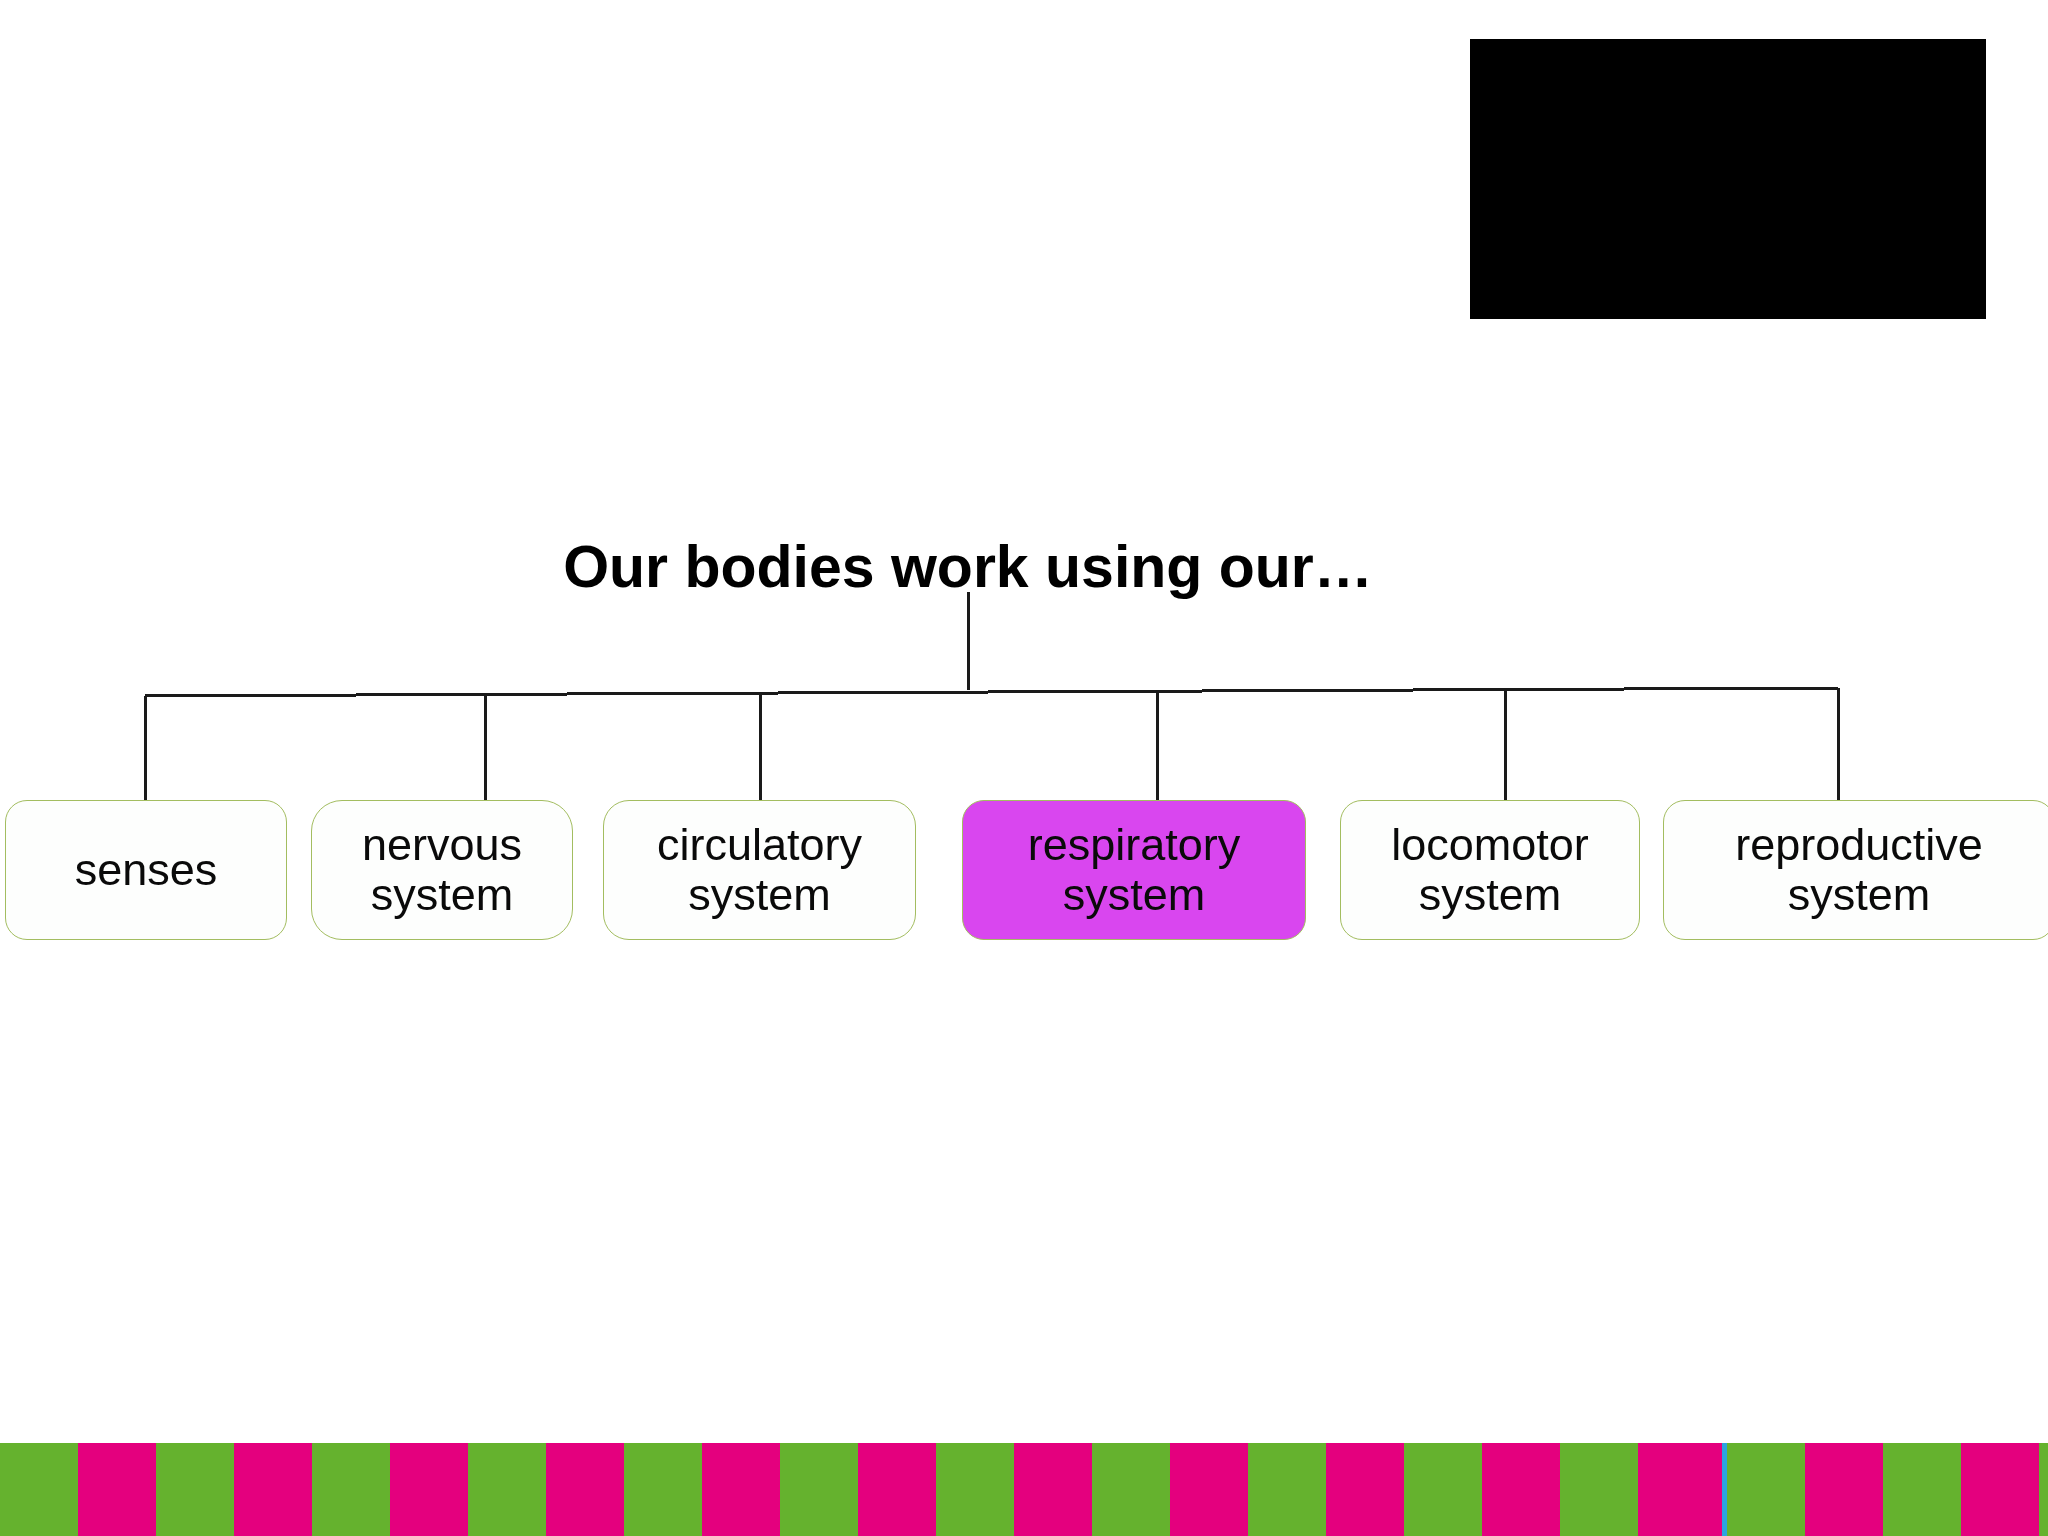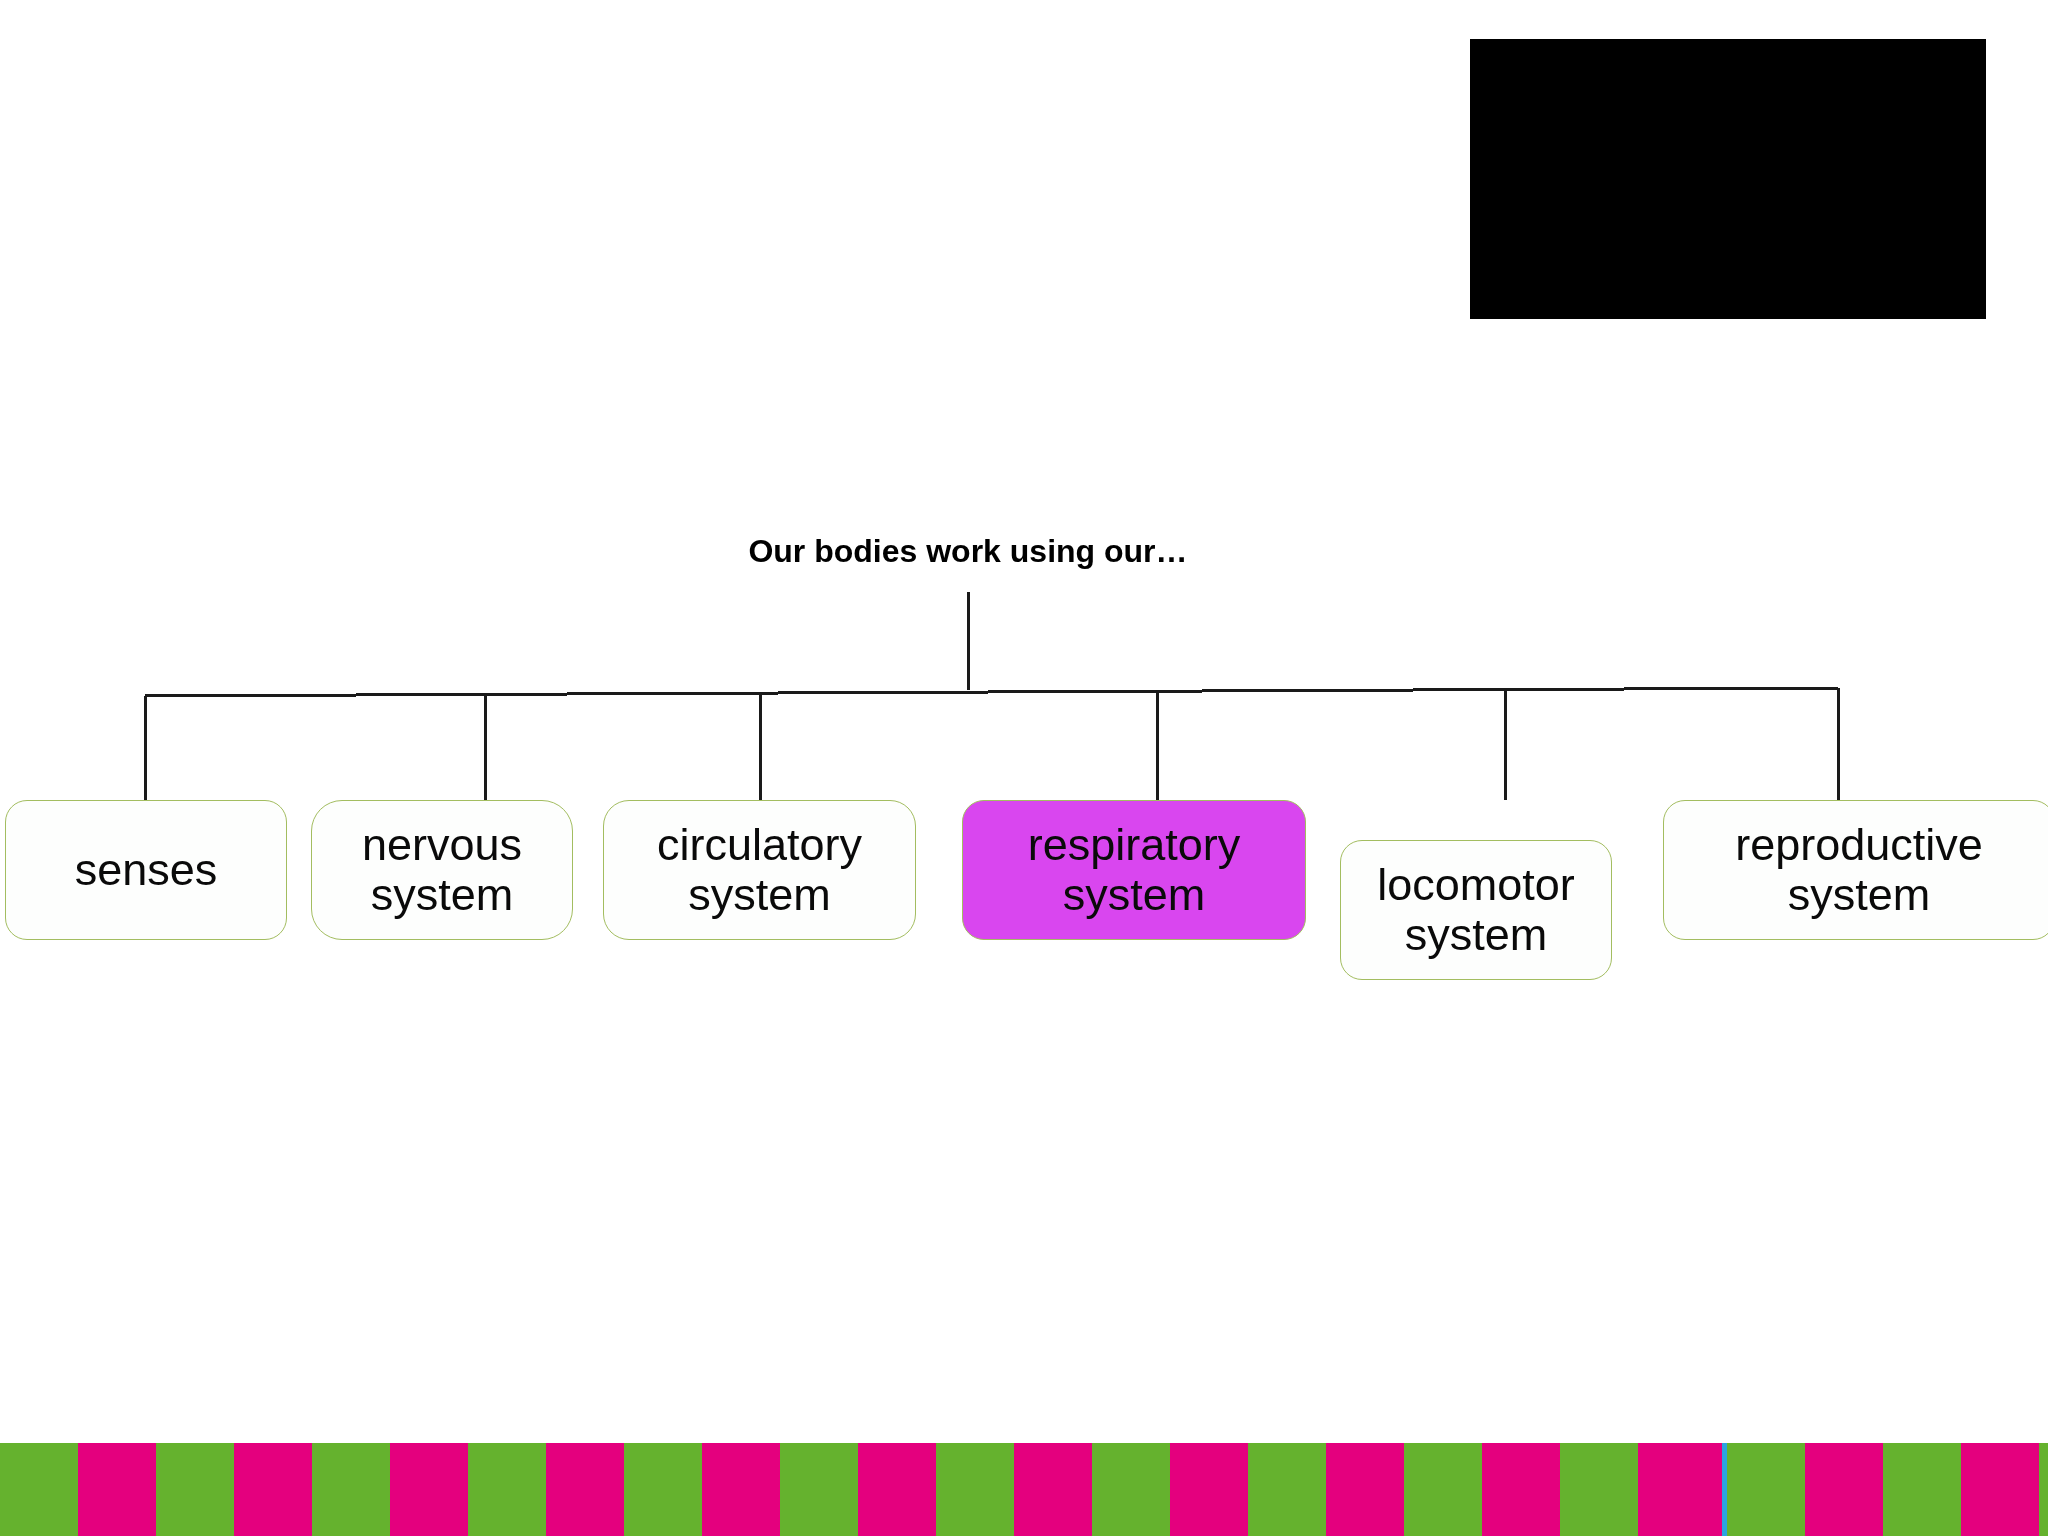--- a/index.html
+++ b/index.html
@@ -42,21 +42,21 @@
     background: #000000;
   }
 
   
   #diagram-heading {
     position: absolute;
     left: 0;
     top: 533px;
     width: 2048px;
     text-align: center;
-    font-size: 32px;
+    font-size: 59px;
     font-weight: bold;
     color: #000000;
     white-space: nowrap;
   }
   
   #diagram-heading .heading-inner {
     display: inline-block;
     position: relative;
     left: -56px;
   }
@@ -141,21 +141,21 @@
   </div>
   <div class="node-box" style="left: 311px; width: 262px; border-color: rgb(163, 189, 96); background-color: rgb(253, 254, 253); border-radius: 31px;">
     <span class="node-label">nervous<br>system</span>
   </div>
   <div class="node-box" style="left: 603px; width: 313px; border-color: rgb(163, 189, 96); background-color: rgb(253, 254, 253); border-radius: 26px;">
     <span class="node-label">circulatory<br>system</span>
   </div>
   <div class="node-box" style="left: 962px; width: 344px; border-color: rgb(163, 189, 96); background-color: #d946ef;">
     <span class="node-label">respiratory<br>system</span>
   </div>
-  <div class="node-box" style="left: 1340px; width: 272px; border-color: rgb(163, 189, 96); background-color: rgb(253, 254, 253); margin-top: 40px;">
+  <div class="node-box" style="left: 1340px; width: 300px; border-color: rgb(163, 189, 96); background-color: rgb(253, 254, 253);">
     <span class="node-label">locomotor<br>system</span>
   </div>
   <div class="node-box" style="left: 1663px; width: 392px; border-color: rgb(163, 189, 96); background-color: rgb(253, 254, 253);">
     <span class="node-label">reproductive<br>system</span>
   </div>
 
   <div id="stripe-band">
       <div class="stripe" style="left: 0px; width: 78px; background-color: rgb(101, 178, 46);"></div>
       <div class="stripe" style="left: 78px; width: 78px; background-color: rgb(228, 0, 126);"></div>
       <div class="stripe" style="left: 156px; width: 78px; background-color: rgb(101, 178, 46);"></div>

